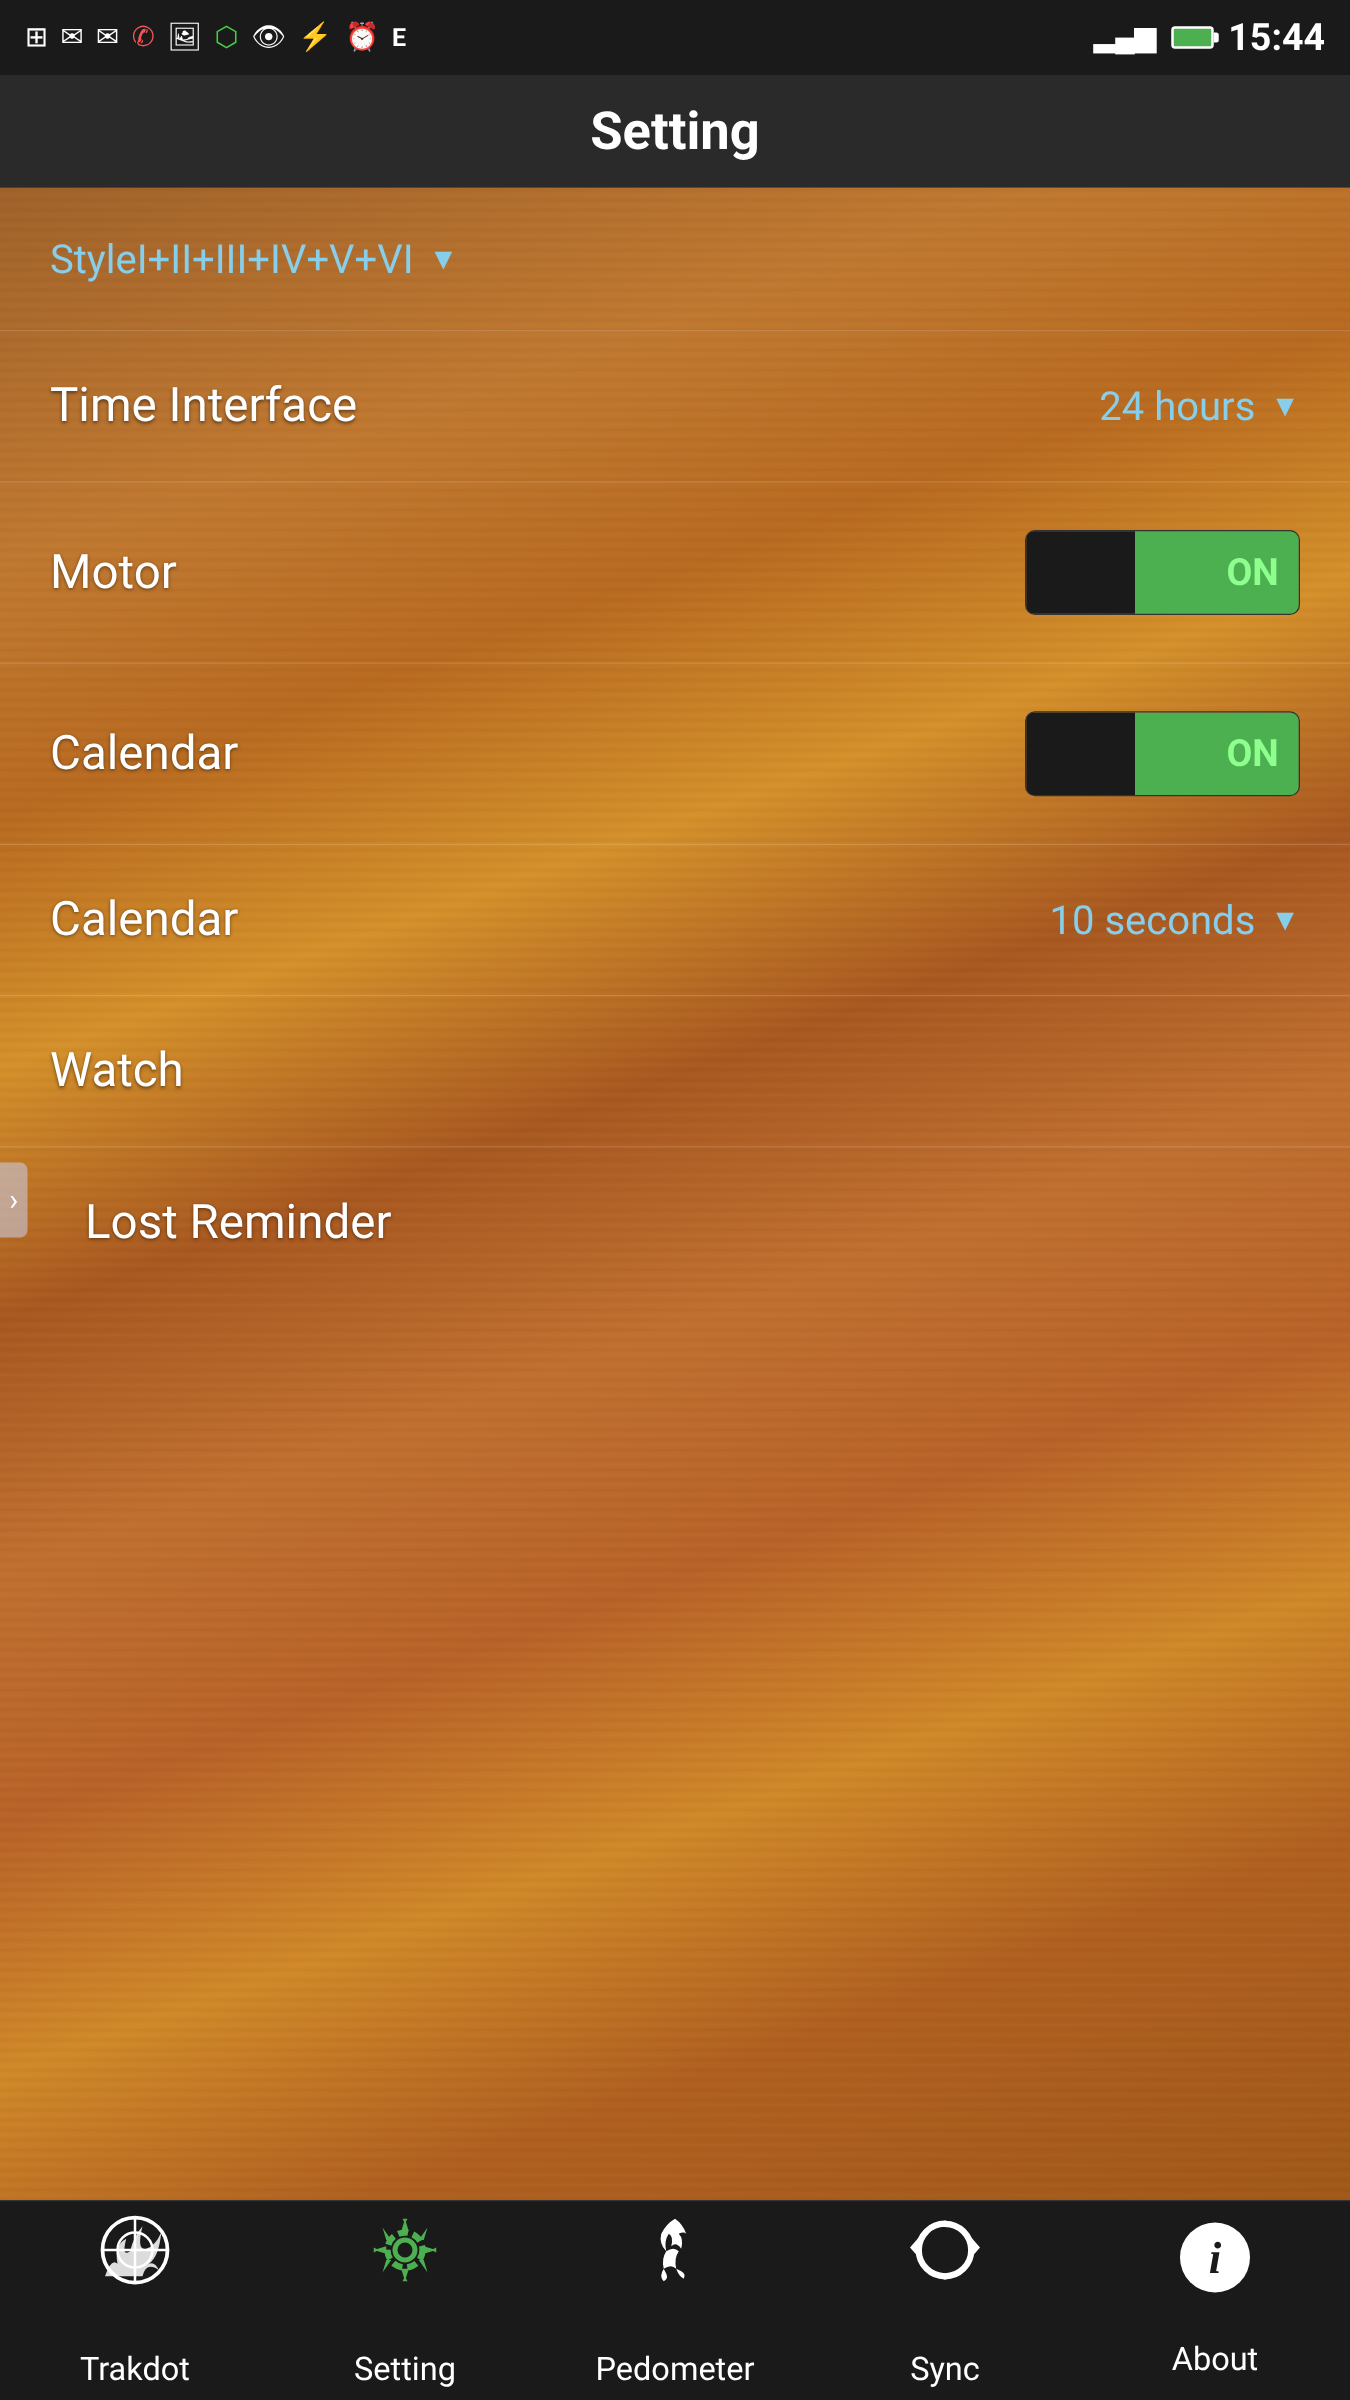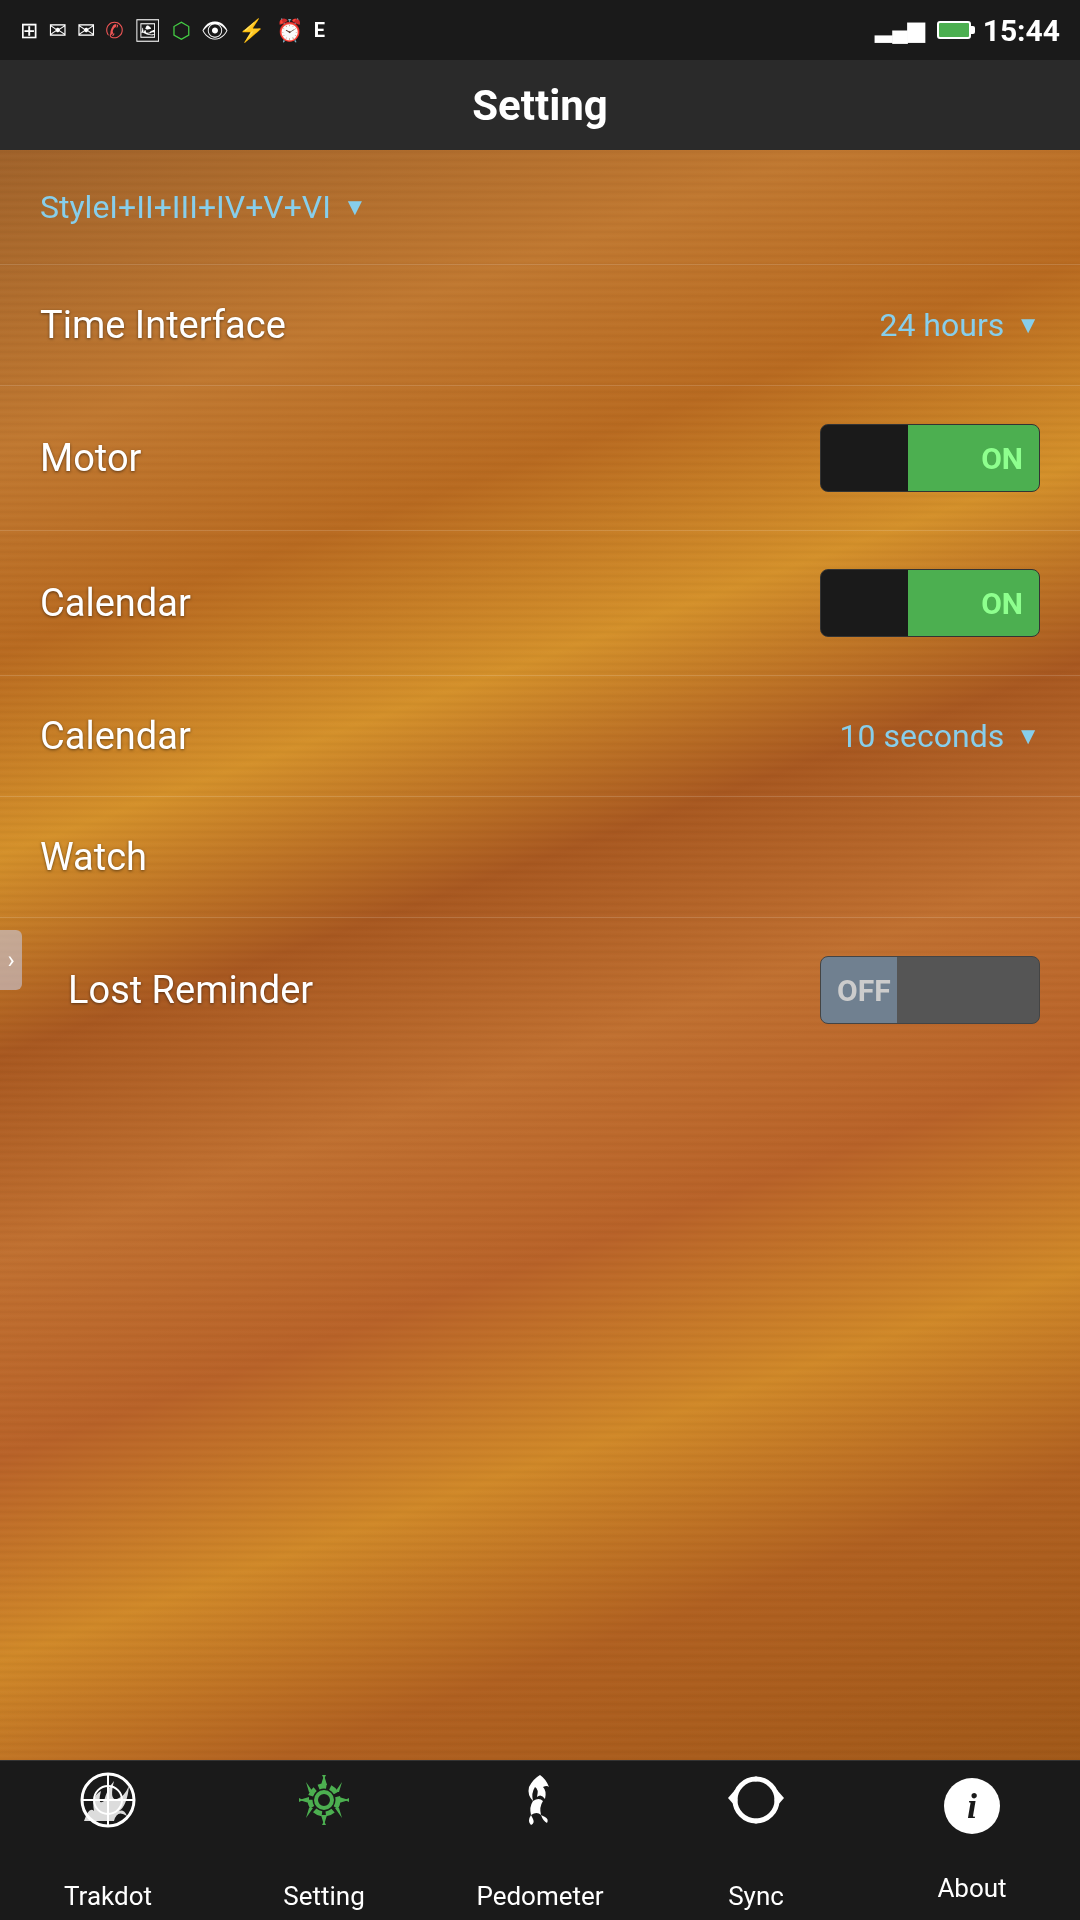--- a/index.html
+++ b/index.html
@@ -317,25 +317,20 @@
   </div>
 
   <div class="setting-row">
     <span class="setting-label">Watch</span>
     <div class="setting-control">
     </div>
   </div>
 
   <div class="setting-row">
     <span class="setting-label">Lost Reminder</span>
-    <div class="setting-control">
-      <div class="toggle-off">
-        <span class="toggle-off-label">OFF</span>
-      </div>
-    </div>
   </div>
 
 </div>
 
 <div class="bottom-nav">
 
   <div class="nav-item">
     <div class="nav-icon">
       <svg width="58" height="58" viewBox="0 0 58 58" fill="none">
         <circle cx="29" cy="29" r="26" stroke="white" stroke-width="3" fill="none"></circle>

